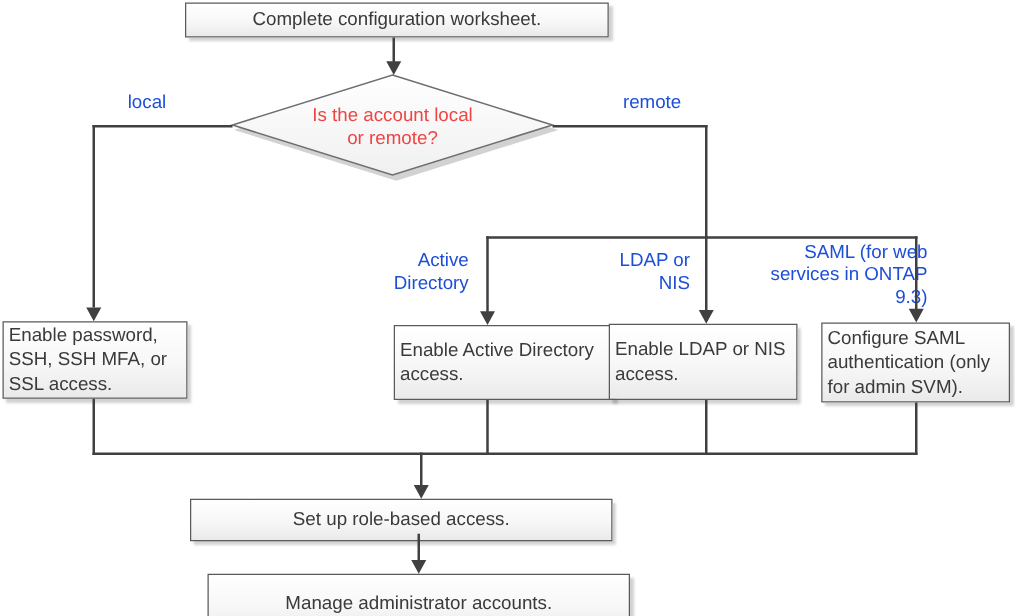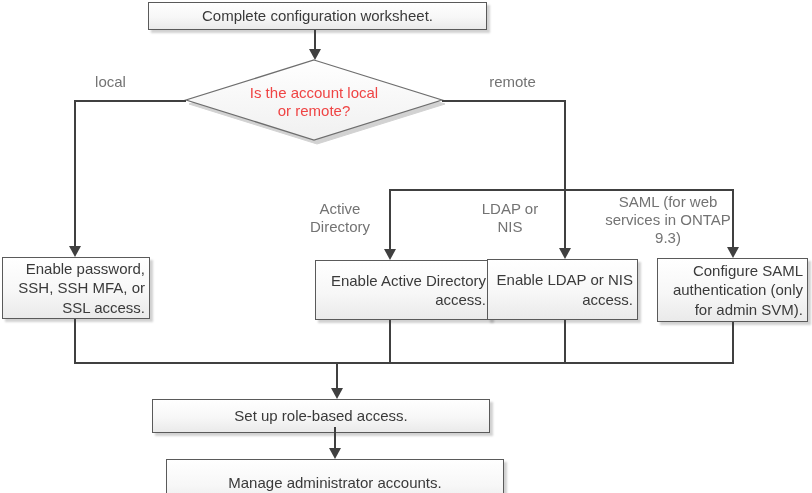--- a/index.html
+++ b/index.html
@@ -7,24 +7,24 @@
     position:relative;width:812px;height:493px;background:#ffffff;
     font-family:"Liberation Sans","DejaVu Sans",sans-serif;
     color:#3a3a3a;overflow:hidden;
   }
   .node{
     position:absolute;box-sizing:border-box;
     border:1px solid #5a5a5a;
     background:linear-gradient(#ffffff 0%,#f7f7f7 55%,#eaeaea 100%);
     box-shadow:3px 3px 2px rgba(0,0,0,0.18);
     display:flex;align-items:center;justify-content:center;
-    text-align:right;font-size:15px;line-height:1.27;padding:2px 4px;
+    text-align:left;font-size:15px;line-height:1.27;padding:2px 4px;
   }
   .lbl{
-    position:absolute;font-size:15px;text-align:center;line-height:18px;color:#737373;
+    position:absolute;font-size:15px;text-align:right;line-height:18px;color:#1d4ed8;
   }
   .line{position:absolute;background:#404040;}
   .arrow-down{
     position:absolute;width:0;height:0;
     border-left:6px solid transparent;border-right:6px solid transparent;
     border-top:11px solid #404040;
   }
   .diamond-text{
     position:absolute;left:229px;top:84px;width:170px;
     font-size:15px;line-height:18px;text-align:center;color:#ef4444;

